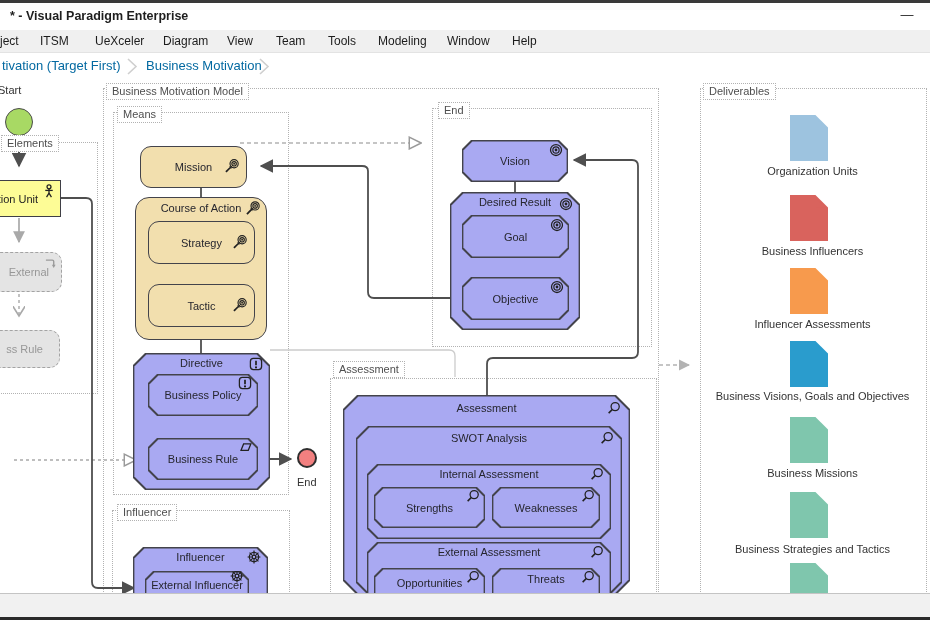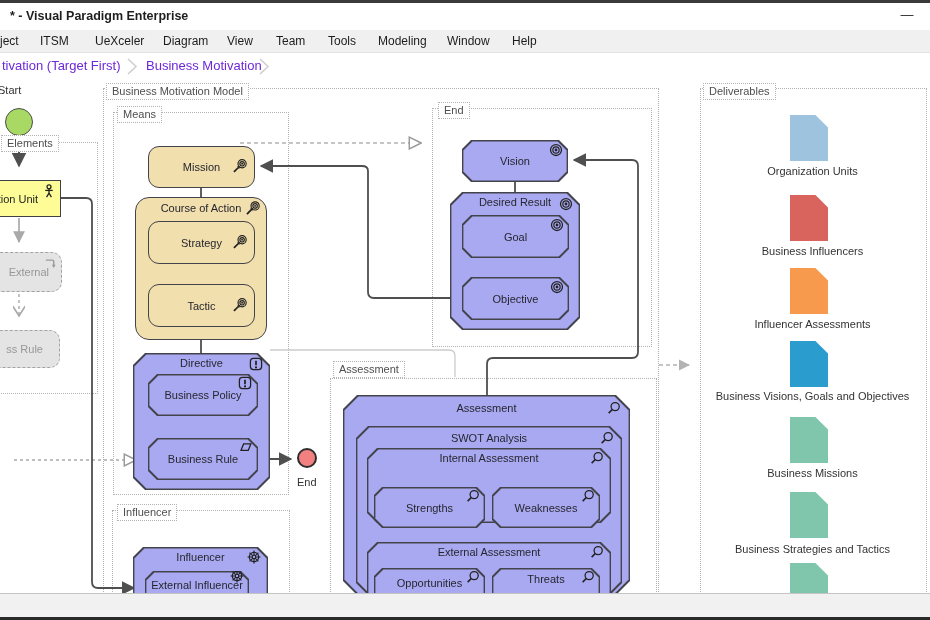--- a/index.html
+++ b/index.html
@@ -10,21 +10,21 @@
   .topstrip  { position:absolute; left:0; top:0; width:930px; height:3px; background:#3a3a3a; }
   .titlebar  { position:absolute; left:0; top:3px; width:930px; height:30px; background:#fff; }
   .title-text{ position:absolute; left:10px; top:6px; font-size:12.5px; font-weight:700; color:#1e1e1e; }
   .min-btn   { position:absolute; right:12px; top:2px; width:22px; height:20px; text-align:center;
                font-size:13px; color:#222; line-height:20px; }
   .menubar   { position:absolute; left:0; top:30px; width:930px; height:22px; background:#f0f0f0;
                border-bottom:1px solid #e3e3e3; }
   .menu-item { position:absolute; top:0; height:22px; line-height:22px; font-size:12px; color:#1c1c1c; white-space:nowrap; }
   .crumbbar  { position:absolute; left:0; top:53px; width:930px; height:27px; background:#fff;
                border-bottom:1px solid #dcdcdc; }
-  .crumb     { position:absolute; top:0; height:26px; line-height:26px; font-size:13px; color:#6d28d9; white-space:nowrap; }
+  .crumb     { position:absolute; top:0; height:26px; line-height:26px; font-size:13px; color:#0369a1; white-space:nowrap; }
   .chev      { position:absolute; top:5px; }
 
   
   .canvas { position:absolute; left:0; top:80px; width:930px; height:513px; background:#fff; overflow:hidden; }
   .wires  { position:absolute; left:0; top:0; pointer-events:none; }
 
   .dotted-box { position:absolute; border:1px dotted #b2b2b2; }
   .box-label  { position:absolute; border:1px dotted #b2b2b2; background:#fff; font-size:11px; color:#4e4e4e;
                 padding:0 5px; height:15px; line-height:15px; white-space:nowrap; z-index:5; }
 
@@ -225,21 +225,21 @@
     <span>External</span>
     <svg class="icon" style="right:4px; top:3px;">
         <use href="#ic-sub"></use>
       </svg>
   </div>
 
   <div class="gnode" style="left:-40px; top:250px; width:100px; height:38px; padding-right:16px;">
     <span>ss Rule</span>
   </div>
 
-  <div class="round" style="left:148px; top:66px; width:107px; height:42px;">
+  <div class="round" style="left:140px; top:66px; width:107px; height:42px;">
     <span class="node-label">Mission</span>
     <svg class="icon" style="right:7px; top:50%; transform:translateY(-58%);">
         <use href="#ic-goal"></use>
       </svg>
   </div>
 
   <div class="round container" style="left:135px; top:117px; width:132px; height:143px;">
     <span class="top-label">Course of Action</span>
     <svg class="icon" style="right:6px; top:3px;">
         <use href="#ic-goal"></use>
@@ -319,21 +319,21 @@
         <use href="#ic-mag"></use>
       </svg>
   </div>
   <div class="oct" style="left:356px; top:346px; width:266px; height:169px; --ch:12px;">
     <div class="fill"></div>
     <span class="top-label" style="top:6px;">SWOT Analysis</span>
     <svg class="icon" style="right:8px; top:5px;">
         <use href="#ic-mag"></use>
       </svg>
   </div>
-  <div class="oct" style="left:367px; top:368px; width:244px; height:75px; --ch:10px;">
+  <div class="oct" style="left:367px; top:384px; width:244px; height:75px; --ch:10px;">
     <div class="fill"></div>
     <span class="top-label">Internal Assessment</span>
     <svg class="icon" style="right:7px; top:3px;">
         <use href="#ic-mag"></use>
       </svg>
   </div>
   <div class="oct" style="left:374px; top:407px; width:111px; height:41px; --ch:8px;">
     <div class="fill"></div>
     <span class="node-label">Strengths</span>
     <svg class="icon" style="right:5px; top:2px;">

